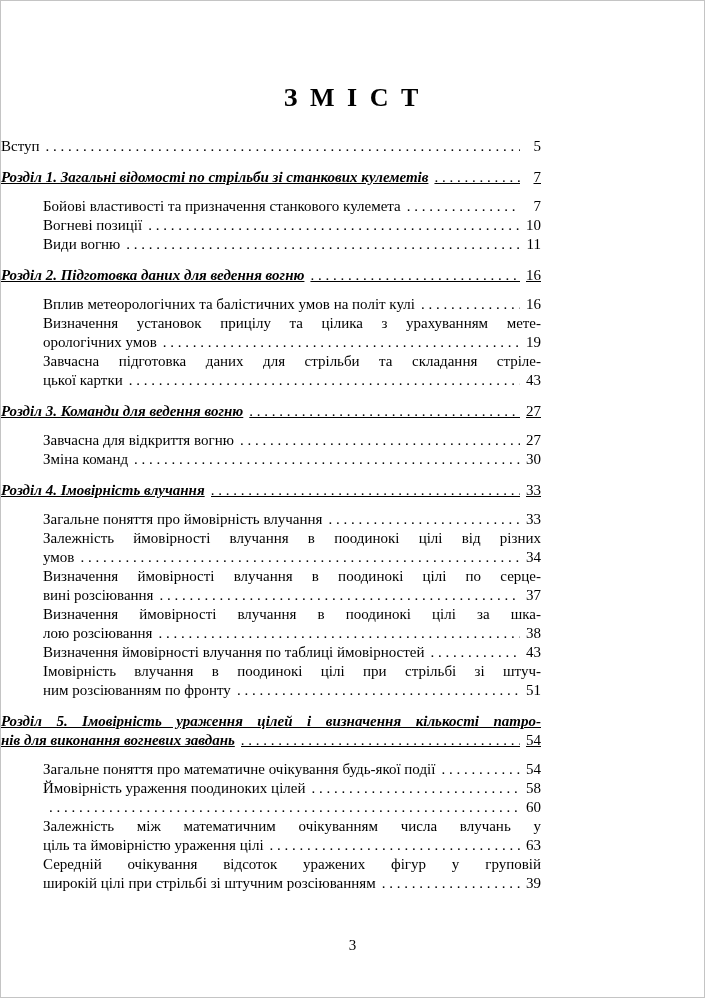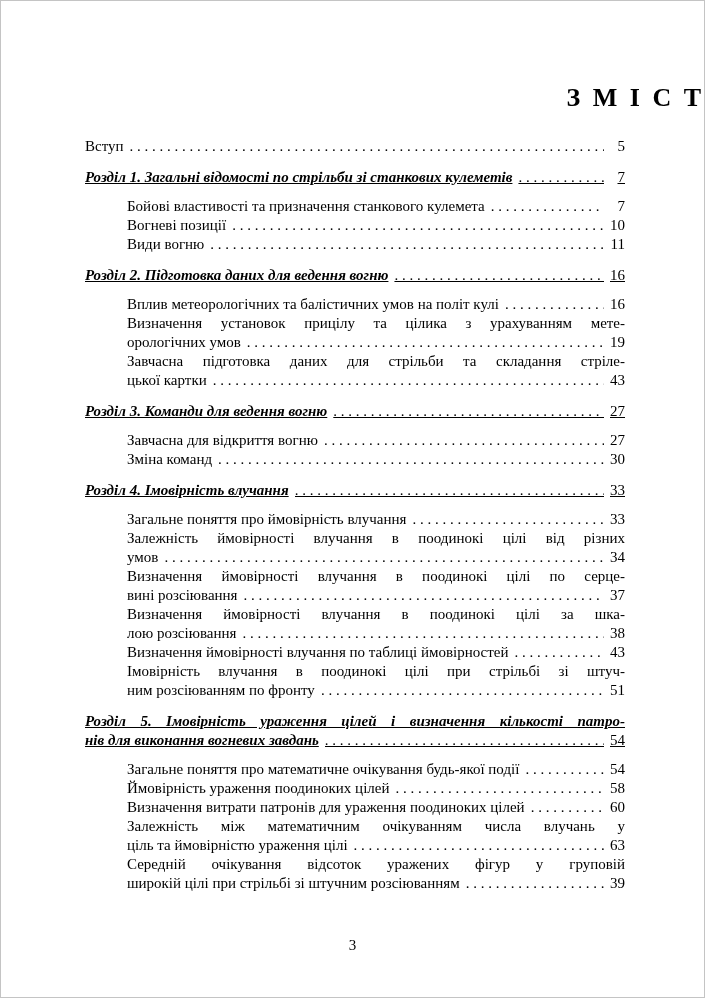--- a/index.html
+++ b/index.html
@@ -15,30 +15,29 @@
     background: #ffffff;
     font-family: "Liberation Serif", "DejaVu Serif", serif;
     font-size: 15px;
     line-height: 19px;
     color: #000000;
     box-sizing: border-box;
     overflow: hidden;
   }
   .title {
     margin-top: 82px;
-    text-align: right;
+    text-align: center;
     font-size: 26px;
     font-weight: bold;
     letter-spacing: 3px;
     line-height: 30px;
     margin-bottom: 24px;
   }
   .toc {
     width: 540px;
-    margin-left: 84px;
   }
   .entry { }
   .entry.intro { margin-bottom: 12px; }
   .entry.chapter {
     font-weight: bold;
     font-style: italic;
     margin-top: 12px;
     margin-bottom: 10px;
     text-decoration: underline;
   }
@@ -244,21 +243,20 @@
       </div>
       <div class="entry section">
         <div class="row">
           <span class="label">Ймовірність ураження поодиноких цілей</span>
           <span class="leader">. . . . . . . . . . . . . . . . . . . . . . . . . . . . . . . . . . . . . . . . . . . . . . . . . . . . . . . . . . . . . . . . . . . . . . . . . . . . . . . . . . . . . . . . . . . . . . . . . . . . . . . . . . . . . . . . . . . . . . . . . . . . . . . . . . . . . . . . . . . . . . . . . . . . . . . . . . . . . . . . </span>
           <span class="pagenum">58</span>
         </div>
       </div>
       <div class="entry section">
         <div class="row">
-          <span class="label">Визначення витрати патронів для ураження поодиноких цілей</span>
           <span class="leader">. . . . . . . . . . . . . . . . . . . . . . . . . . . . . . . . . . . . . . . . . . . . . . . . . . . . . . . . . . . . . . . . . . . . . . . . . . . . . . . . . . . . . . . . . . . . . . . . . . . . . . . . . . . . . . . . . . . . . . . . . . . . . . . . . . . . . . . . . . . . . . . . . . . . . . . . . . . . . . . . </span>
           <span class="pagenum">60</span>
         </div>
       </div>
       <div class="entry section">
         <div class="cont">Залежність між математичним очікуванням числа влучань у</div>
         <div class="row">
           <span class="label">ціль та ймовірністю ураження цілі</span>
           <span class="leader">. . . . . . . . . . . . . . . . . . . . . . . . . . . . . . . . . . . . . . . . . . . . . . . . . . . . . . . . . . . . . . . . . . . . . . . . . . . . . . . . . . . . . . . . . . . . . . . . . . . . . . . . . . . . . . . . . . . . . . . . . . . . . . . . . . . . . . . . . . . . . . . . . . . . . . . . . . . . . . . . </span>
           <span class="pagenum">63</span>

